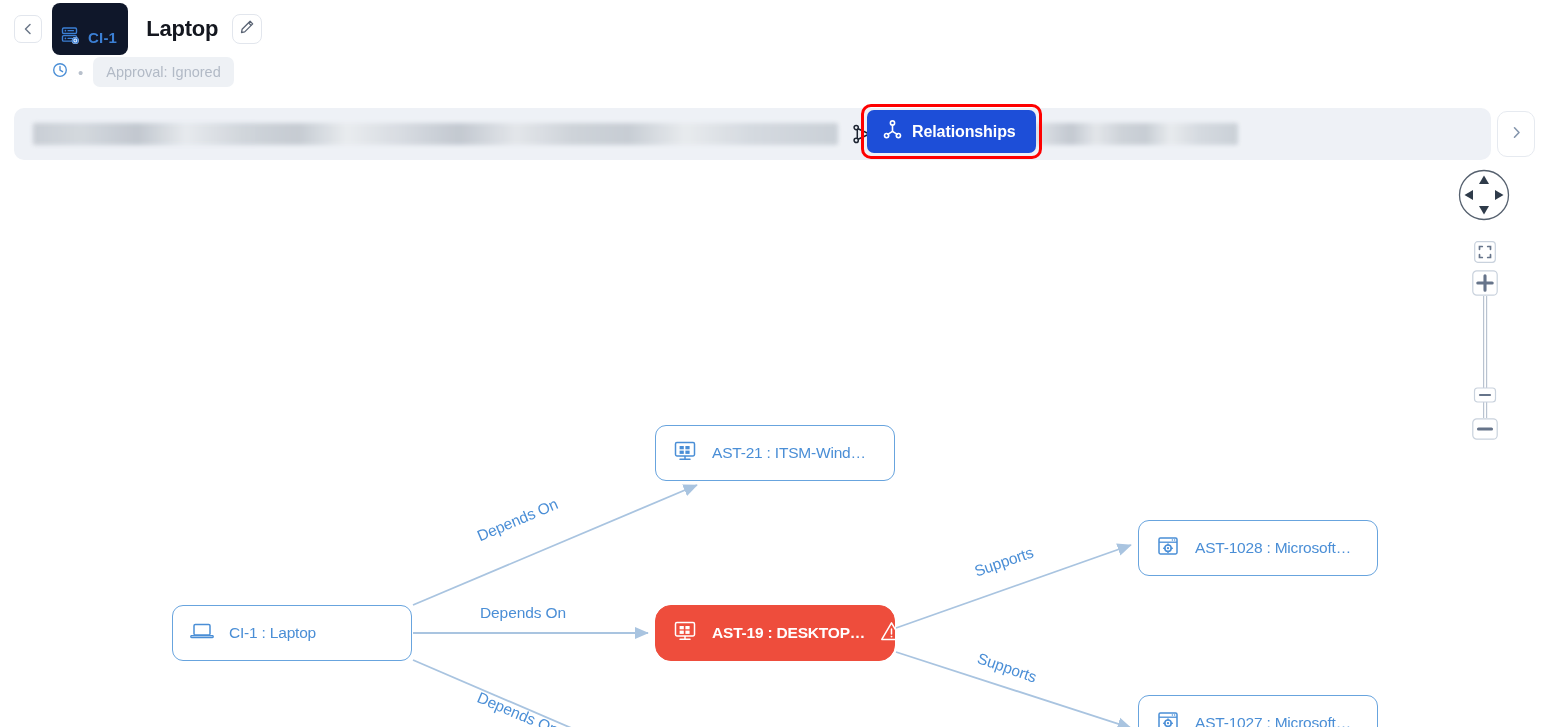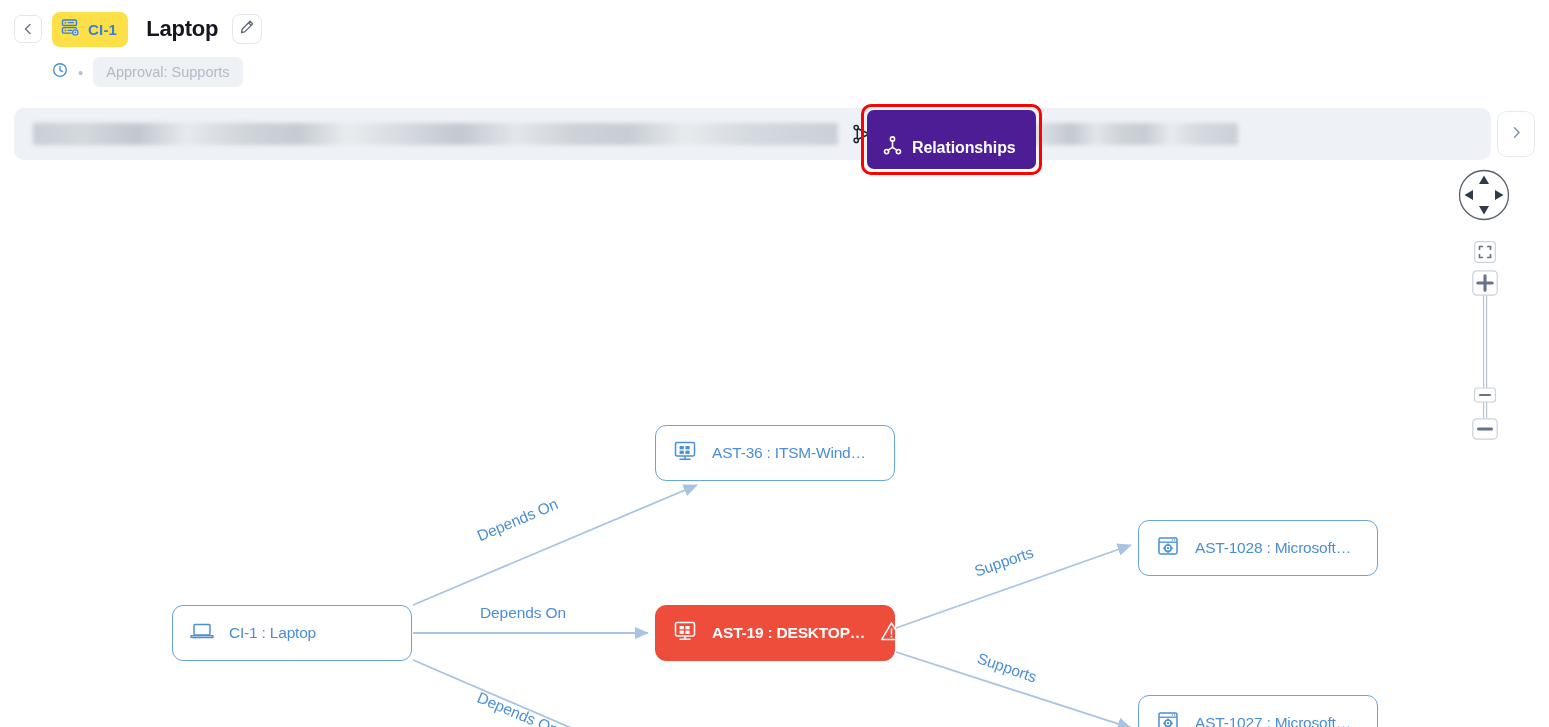--- a/index.html
+++ b/index.html
@@ -16,22 +16,22 @@
 
   .back-btn {
     width: 28px; height: 28px; border: 1px solid #e2e6ed; border-radius: 7px;
     background: #fff; display: flex; align-items: center; justify-content: center;
     cursor: pointer;
   }
   .back-btn svg { display: block; }
 
   .ci-badge {
     display: flex; align-items: center; gap: 7px;
-    background: #fde047; border-radius: 8px;
-    padding: 5px 11px 5px 8px; cursor: pointer;
+    background: #0f172a; border-radius: 8px;
+    padding: 22px 11px 5px 8px; cursor: pointer;
   }
   .ci-badge-text { color: #3b7fd4; font-size: 15px; font-weight: 600; letter-spacing: .2px; }
 
   .page-title { font-size: 22px; font-weight: 700; color: #14171f; letter-spacing: -.2px; margin-left: 8px; }
 
   .edit-btn {
     width: 30px; height: 30px; border: 1px solid #e2e6ed; border-radius: 8px;
     background: #fff; display: flex; align-items: center; justify-content: center;
     cursor: pointer; margin-left: 4px;
   }
@@ -64,22 +64,22 @@
   .tab-left-blur { flex: 0 0 805px; margin-left: 19px; }
   .tab-right-icon { margin-left: 14px; flex: 0 0 auto; display: flex; align-items: center; }
   .tab-right-blur { flex: 0 0 355px; margin-left: 9px; }
 
   .relationships-ann {
     position: absolute; left: 847px; top: -4px;
     border: 3px solid #fe0000; border-radius: 10px;
     padding: 3px; z-index: 5; background: transparent;
   }
   .relationships-btn {
-    background: #4c1d95; border-radius: 7px;
-    padding: 25px 20px 9px 15px;
+    background: #1d4ed8; border-radius: 7px;
+    padding: 9px 20px 9px 15px;
     display: flex; align-items: center; gap: 9px;
     cursor: pointer;
   }
   .relationships-label { color: #fff; font-size: 16px; font-weight: 600; letter-spacing: -.1px; }
 
   .tab-next-btn {
     position: absolute; right: 0; top: 3px; width: 38px; height: 46px;
     background: #fff; border: 1px solid #e6eaf0; border-radius: 10px;
     display: flex; align-items: center; justify-content: center; cursor: pointer;
   }
@@ -87,21 +87,21 @@
   
   .canvas { position: relative; width: 1549px; height: 570px; background: #fff; }
   .canvas-svg { position: absolute; left: 0; top: 0; }
 
   .node {
     position: absolute; display: flex; align-items: center; gap: 14px;
     border: 1.6px solid #68a4de; border-radius: 11px; background: #fff;
     padding: 0 16px; height: 56px; cursor: pointer;
   }
   .node-label { font-size: 15.5px; color: #4a8ed6; letter-spacing: -.2px; white-space: nowrap; }
-  .node.alert { background: #ee4d3c; border-color: #ee4d3c; padding-right: 28px; }
+  .node.alert { background: #ee4d3c; border-color: #ee4d3c; padding-right: 28px; border-radius: 16px; }
   .node.alert .node-label { color: #fff; font-weight: 600; }
 
   .edge-label {
     position: absolute; color: #4a8ed6; font-size: 15.5px;
     letter-spacing: -.1px; white-space: nowrap; transform-origin: left center;
   }
 
   
   .zoom-controls { position: absolute; right: 33px; top: 8px; width: 62px; }
   .compass { width: 54px; height: 54px; margin-left: 3px; cursor: pointer; }
@@ -155,21 +155,21 @@
   </div>
 
   <div class="header-row2">
     <span class="clock-icon">
       <svg width="16" height="16" viewBox="0 0 16 16">
         <circle cx="8" cy="8" r="6.3" fill="none" stroke="#4a8ed6" stroke-width="1.35"></circle>
         <path d="M8 4.4 V8.2 L10.6 9.7" fill="none" stroke="#4a8ed6" stroke-width="1.35" stroke-linecap="round" stroke-linejoin="round"></path>
       </svg>
     </span>
     <span class="dot-sep">•</span>
-    <span class="approval-badge">Approval: Supports</span>
+    <span class="approval-badge">Approval: Ignored</span>
   </div>
 </div>
 
 <div class="tabbar-wrap">
   <div class="tabbar">
     <div class="blur-strip tab-left-blur"></div>
     <span class="tab-right-icon">
       <svg width="22" height="22" viewBox="0 0 22 22">
         <circle cx="4.2" cy="4.6" r="2.1" fill="none" stroke="#1b2330" stroke-width="1.5"></circle>
         <circle cx="4.2" cy="17.4" r="2.1" fill="none" stroke="#1b2330" stroke-width="1.5"></circle>
@@ -248,21 +248,21 @@
       <svg width="26" height="26" viewBox="0 0 26 26">
         <rect x="3.5" y="4.5" width="19" height="13.5" rx="1.4" fill="none" stroke="#4a8ed6" stroke-width="1.5"></rect>
         <rect x="7.6" y="8" width="4.2" height="3.3" fill="#4a8ed6"></rect>
         <rect x="13.4" y="8" width="4.2" height="3.3" fill="#4a8ed6"></rect>
         <rect x="7.6" y="12.6" width="4.2" height="3.3" fill="#4a8ed6"></rect>
         <rect x="13.4" y="12.6" width="4.2" height="3.3" fill="#4a8ed6"></rect>
         <line x1="13" y1="18" x2="13" y2="21" stroke="#4a8ed6" stroke-width="1.5"></line>
         <line x1="8" y1="21.3" x2="18" y2="21.3" stroke="#4a8ed6" stroke-width="1.5" stroke-linecap="round"></line>
       </svg>
     </span>
-    <span class="node-label">AST-36 : ITSM-Wind…</span>
+    <span class="node-label">AST-21 : ITSM-Wind…</span>
   </div>
 
   <div class="node alert" style="left:655px; top:445px; width:240px;">
     <span>
       <svg width="26" height="26" viewBox="0 0 26 26">
         <rect x="3.5" y="4.5" width="19" height="13.5" rx="1.4" fill="none" stroke="#ffffff" stroke-width="1.5"></rect>
         <rect x="7.6" y="8" width="4.2" height="3.3" fill="#ffffff"></rect>
         <rect x="13.4" y="8" width="4.2" height="3.3" fill="#ffffff"></rect>
         <rect x="7.6" y="12.6" width="4.2" height="3.3" fill="#ffffff"></rect>
         <rect x="13.4" y="12.6" width="4.2" height="3.3" fill="#ffffff"></rect>

